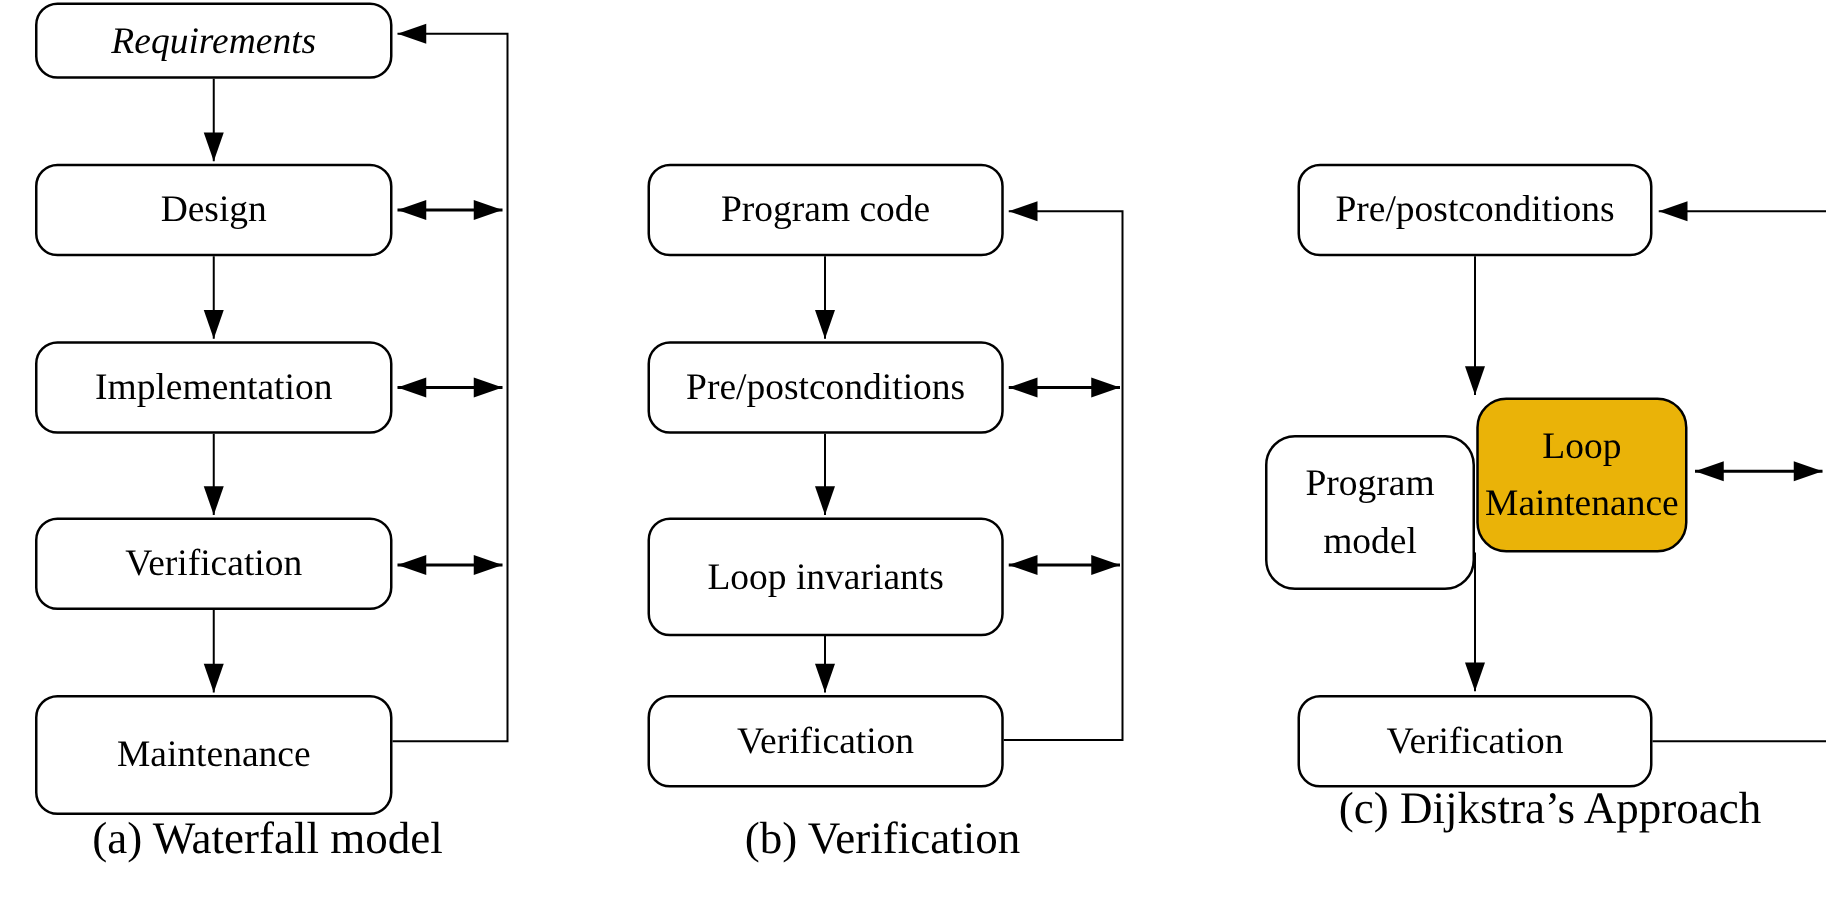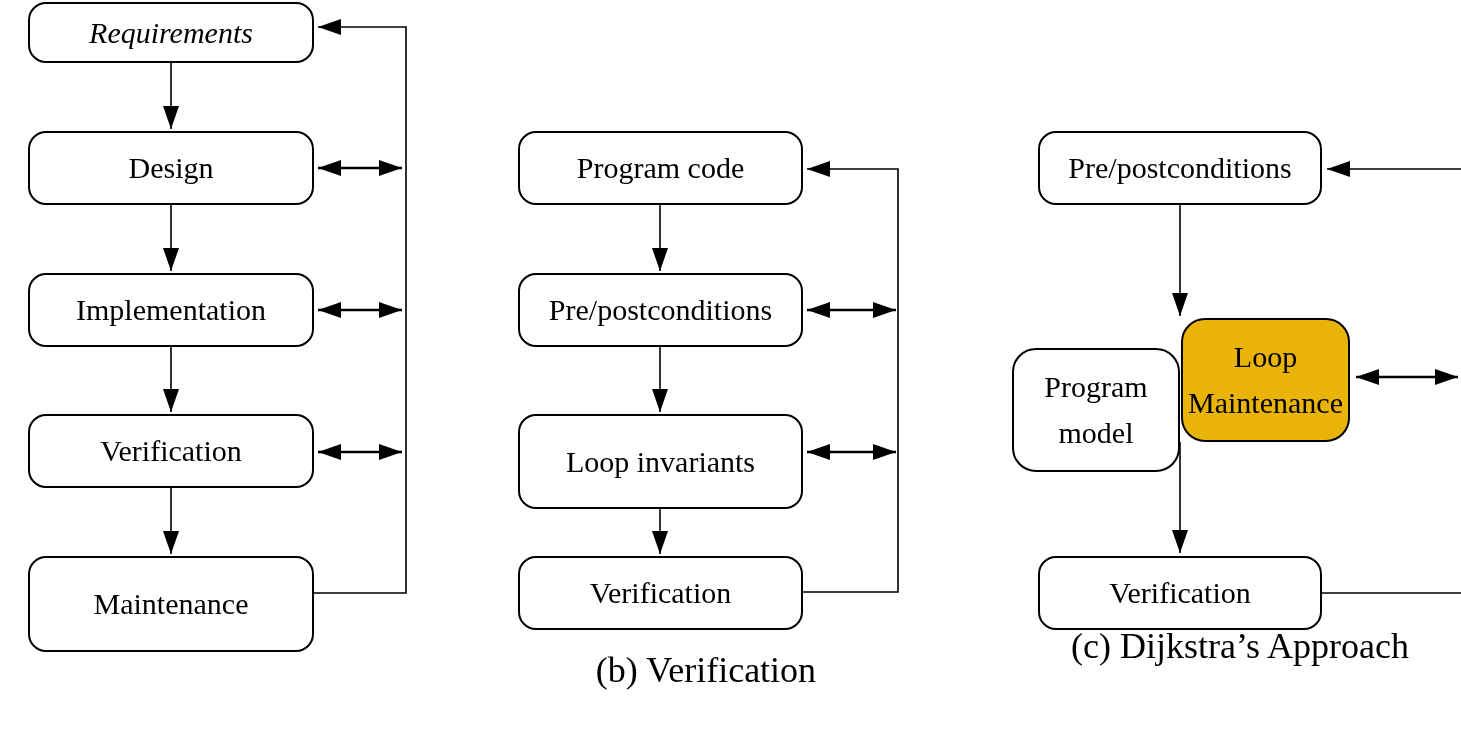--- a/index.html
+++ b/index.html
@@ -85,20 +85,21 @@
       <polygon points="1327,169 1350,161 1350,177" fill="#000000"></polygon>
       <polyline points="1180,205 1180,316" fill="none" stroke="#000000" stroke-width="1.6"></polyline>
       <polygon points="1180,316 1172,293 1188,293" fill="#000000"></polygon>
       <polyline points="1180,442 1180,553" fill="none" stroke="#000000" stroke-width="1.6"></polyline>
       <polygon points="1180,553 1172,530 1188,530" fill="#000000"></polygon>
       <polyline points="1356,377 1458,377" fill="none" stroke="#000000" stroke-width="2.4"></polyline>
       <polygon points="1458,377 1435,385 1435,369" fill="#000000"></polygon>
       <polygon points="1356,377 1379,369 1379,385" fill="#000000"></polygon>
       <polyline points="1322,593 1461,593" fill="none" stroke="#000000" stroke-width="1.6"></polyline>
     </svg>
+  <div class="caption" style="left: 214px; top: 650px;">(a) Waterfall model</div>
   <div class="caption" style="left: 706px; top: 650px;">(b) Verification</div>
   <div class="caption" style="left: 1240px; top: 626px;">(c) Dijkstra’s Approach</div>
 <div class="node" style="left: 28px; top: 2px; width: 286px; height: 61px; border-radius: 18px; background: rgb(255, 255, 255); border-color: rgb(0, 0, 0); font-style: italic;">
       <div class="node-line" style="color: rgb(0, 0, 0);">Requirements</div>
     </div>
     <div class="node" style="left: 28px; top: 131px; width: 286px; height: 74px; border-radius: 18px; background: rgb(255, 255, 255); border-color: rgb(0, 0, 0);">
       <div class="node-line" style="color: rgb(0, 0, 0);">Design</div>
     </div>
     <div class="node" style="left: 28px; top: 273px; width: 286px; height: 74px; border-radius: 18px; background: rgb(255, 255, 255); border-color: rgb(0, 0, 0);">
       <div class="node-line" style="color: rgb(0, 0, 0);">Implementation</div>

